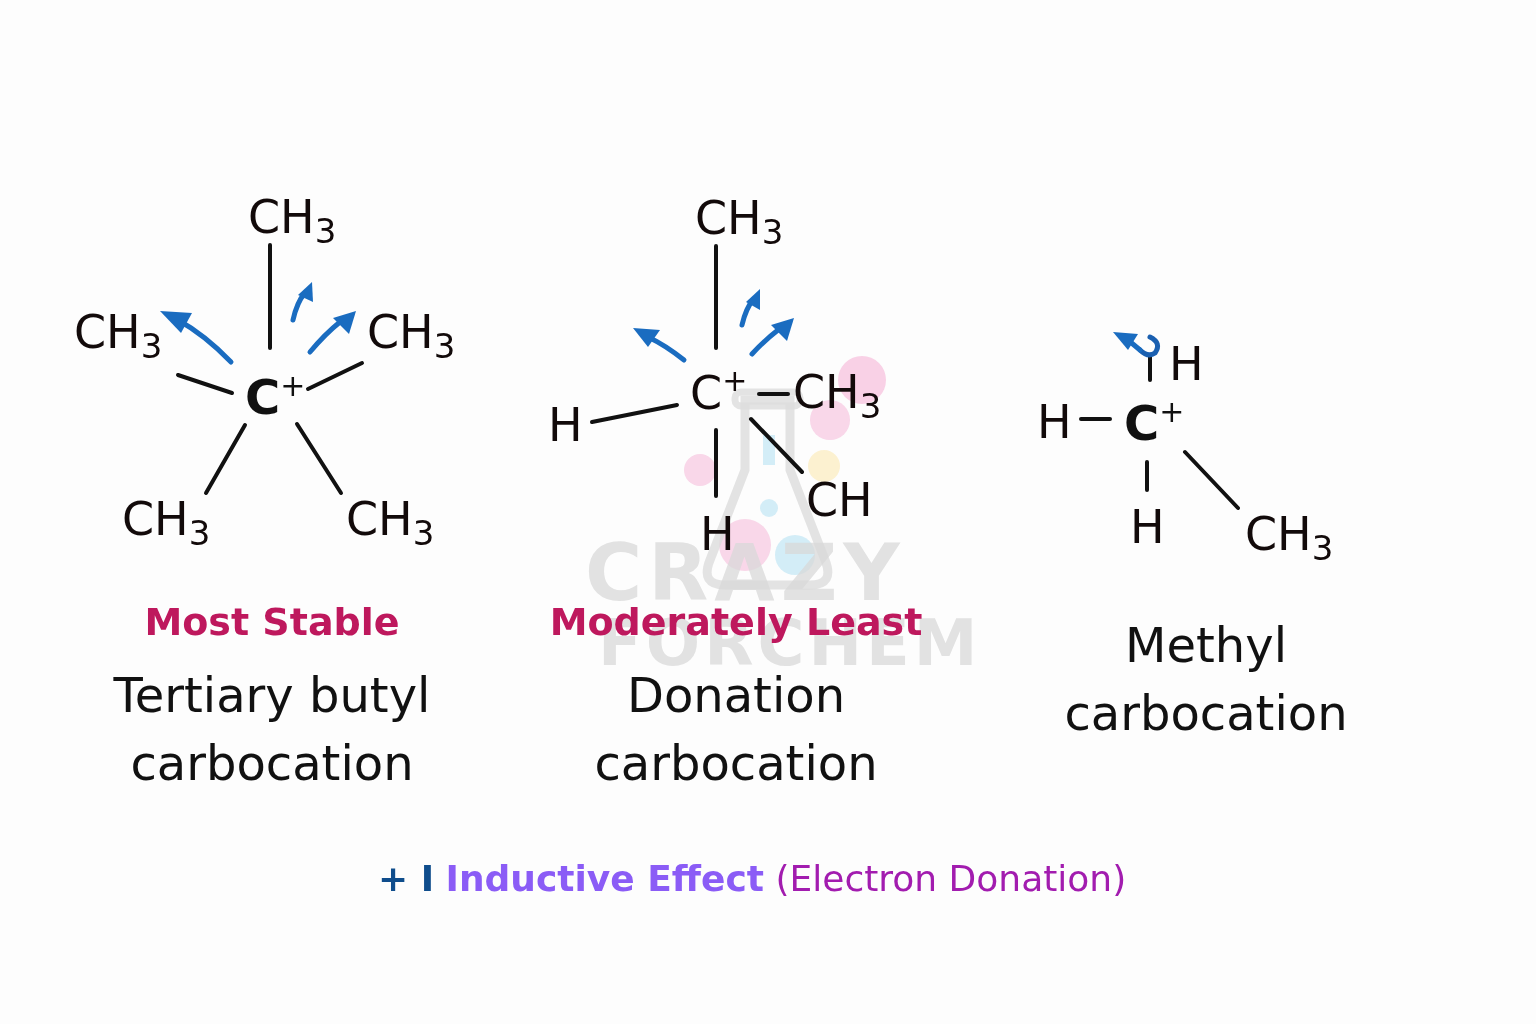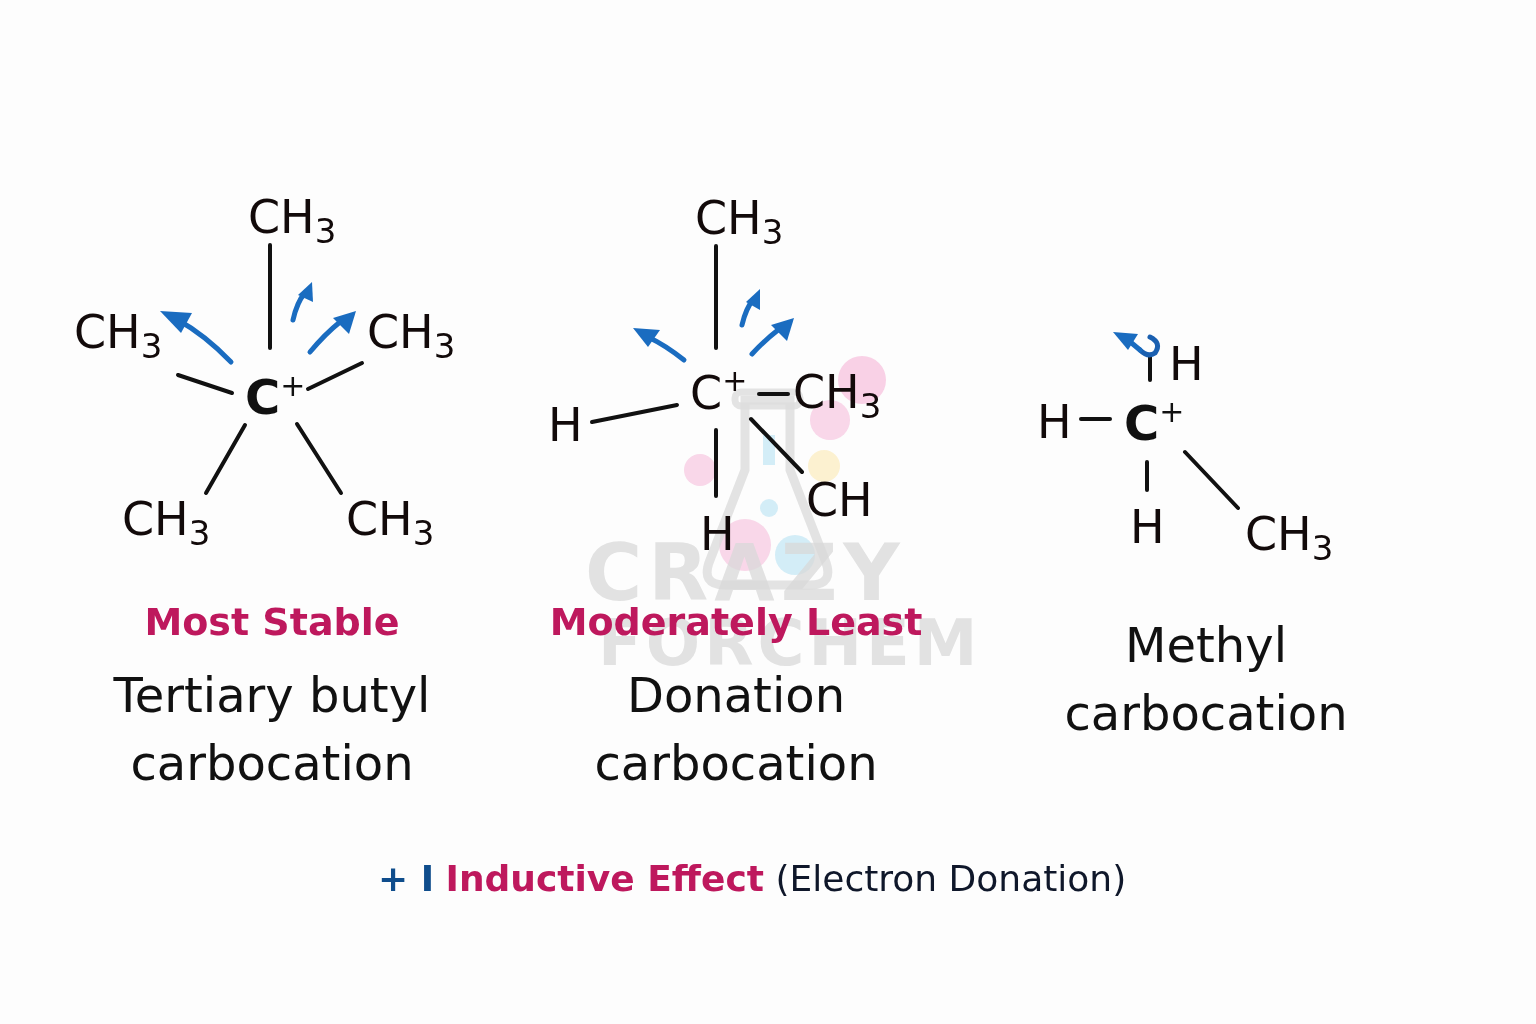--- a/index.html
+++ b/index.html
@@ -80,25 +80,25 @@
       top: 858px;
       font-size: 36px;
       white-space: nowrap;
       font-family: "DejaVu Sans", sans-serif;
     }
     .legend .sym {
       color: #0f4d8c;
       font-weight: bold;
     }
     .legend .effect {
-      color: #be185d;
+      color: #8b5cf6;
       font-weight: bold;
     }
     .legend .paren {
-      color: #0f172a;
+      color: #a21caf;
       font-weight: normal;
     }
     .watermark-text {
       font-family: "DejaVu Sans", sans-serif;
       font-weight: bold;
       fill: #d9d9d9;
       opacity: 0.75;
     }
   </style>
 </head>

